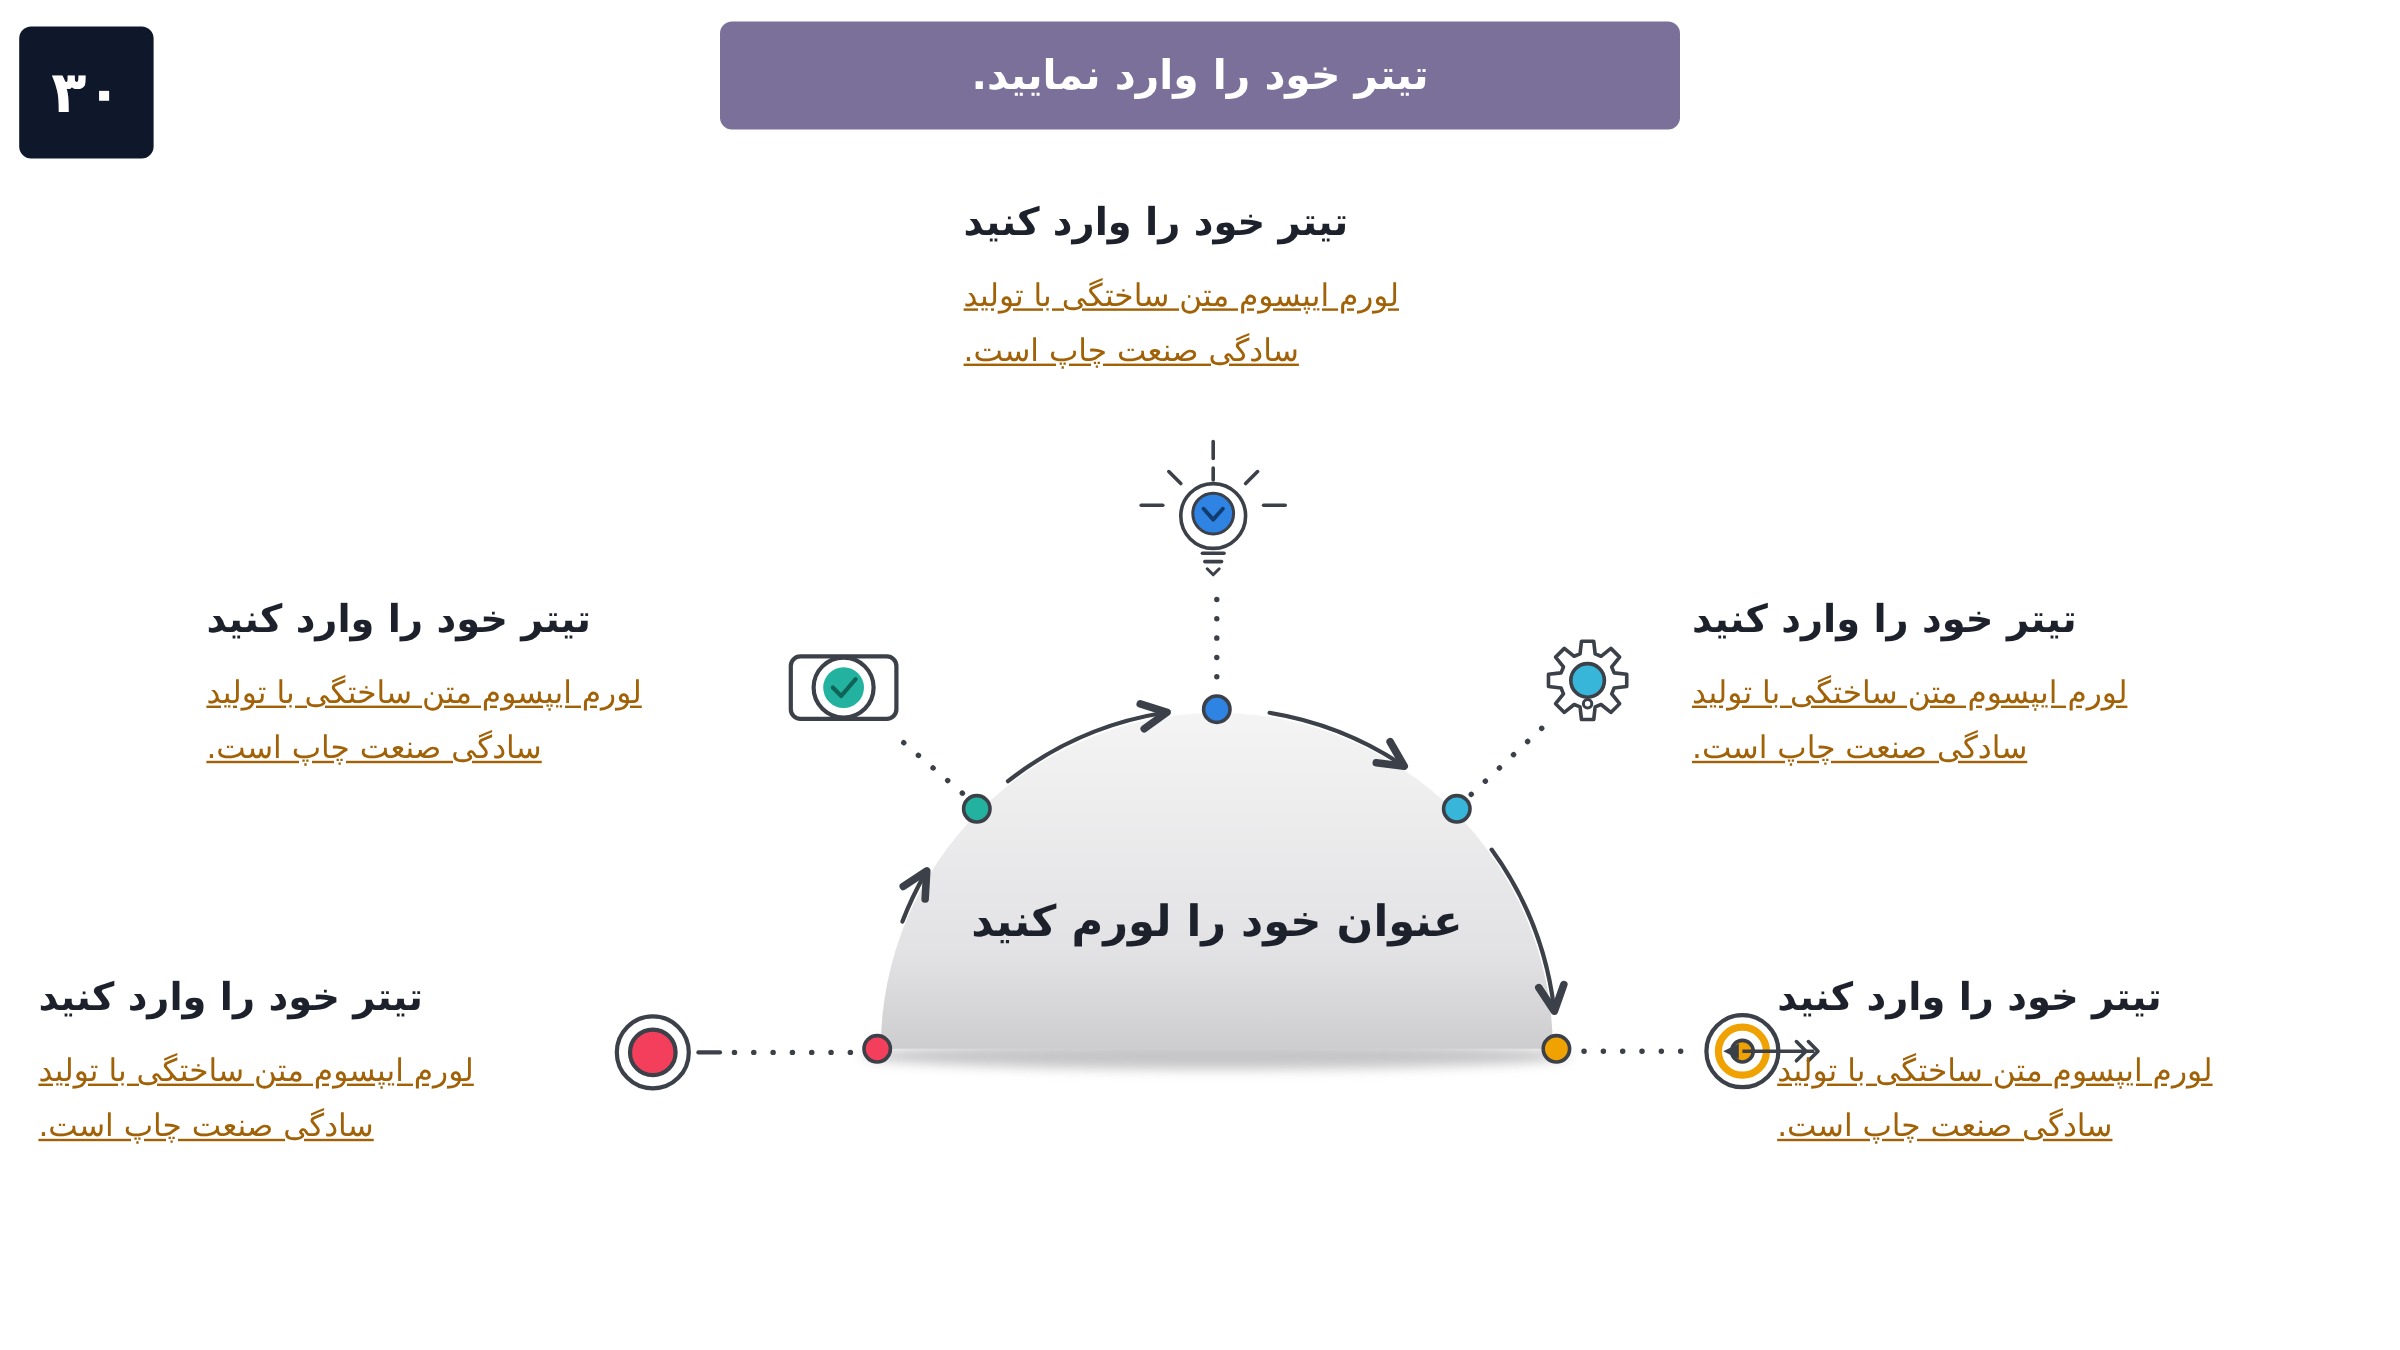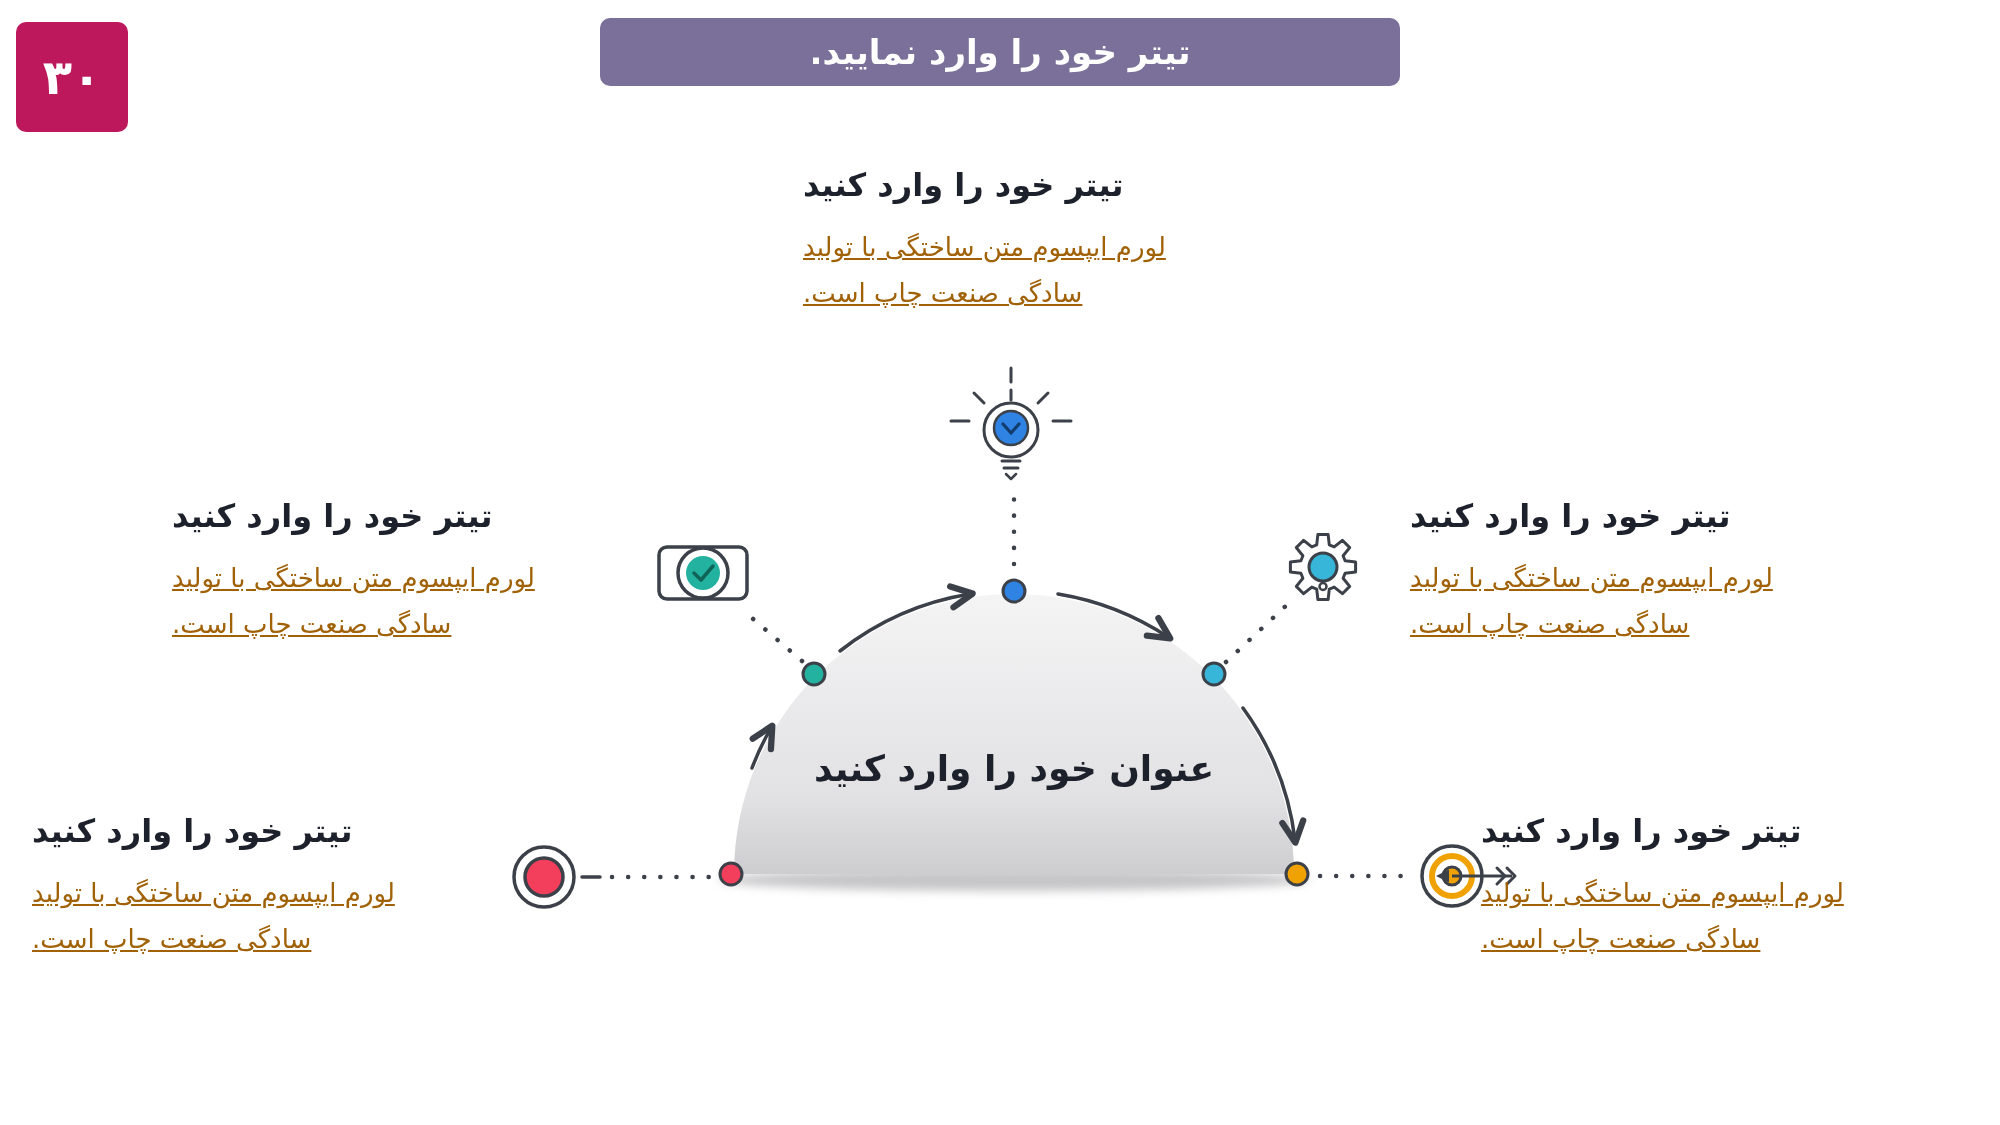--- a/index.html
+++ b/index.html
@@ -6,28 +6,28 @@
   html,body { width:2000px; height:1125px; }
   body {
     position:relative;
     background:#ffffff;
     font-family:"DejaVu Sans", sans-serif;
     overflow:hidden;
   }
   .badge {
     position:absolute; left:16px; top:22px;
     width:112px; height:110px;
-    background:#be185d; border-radius:10px;
+    background:#0f172a; border-radius:10px;
     color:#ffffff; font-size:48px; font-weight:bold;
     display:flex; align-items:center; justify-content:center;
     direction:rtl;
   }
   .header-bar {
     position:absolute; left:50%; top:18px; transform:translateX(-50%);
-    width:800px; height:68px;
+    width:800px; height:90px;
     background:#7b7099; border-radius:10px;
     color:#ffffff; font-size:34px; font-weight:bold;
     display:flex; align-items:center; justify-content:center;
     direction:rtl;
   }
   .diagram { position:absolute; left:0; top:0; width:2000px; height:1125px; }
   .tblock {
     position:absolute; text-align:left; direction:rtl;
   }
   .tb-title {
@@ -137,21 +137,21 @@
     <circle cx="1452" cy="876" r="30" fill="#ffffff" stroke="#3b4049" stroke-width="3.5"></circle>
     <circle cx="1452" cy="876" r="20" fill="#ffffff" stroke-width="6" stroke="#f0a202"></circle>
     <circle cx="1452" cy="876" r="9" stroke="#3b4049" stroke-width="3" fill="#f0a202"></circle>
     <line x1="1452" y1="876" x2="1512" y2="876" stroke="#3b4049" stroke-width="3"></line>
     <path d="M 1436 876 L 1449 869.5 L 1449 882.5 Z" fill="#3b4049"></path>
     <path d="M 1497 868 L 1505 876 L 1497 884" fill="none" stroke="#3b4049" stroke-width="3" stroke-linecap="round" stroke-linejoin="round"></path>
     <path d="M 1507 868 L 1515 876 L 1507 884" fill="none" stroke="#3b4049" stroke-width="3" stroke-linecap="round" stroke-linejoin="round"></path>
   </g>
 </svg>
 
-<div class="dome-title">عنوان خود را وارد کنید</div>
+<div class="dome-title">عنوان خود را لورم کنید</div>
 
 <div class="tblock" style="left:803px; top:166px; width:420px">
   <div class="tb-title">تیتر خود را وارد کنید</div>
   <div class="tb-line">لورم ایپسوم متن ساختگی با تولید</div>
   <div class="tb-line">سادگی صنعت چاپ است.</div>
 </div>
 
 <div class="tblock" style="left:172px; top:497px; width:420px">
   <div class="tb-title">تیتر خود را وارد کنید</div>
   <div class="tb-line">لورم ایپسوم متن ساختگی با تولید</div>

